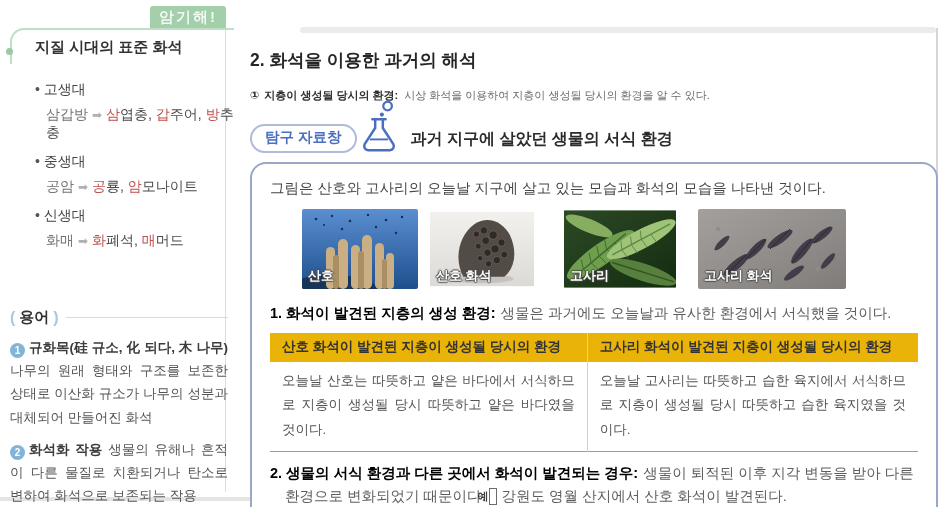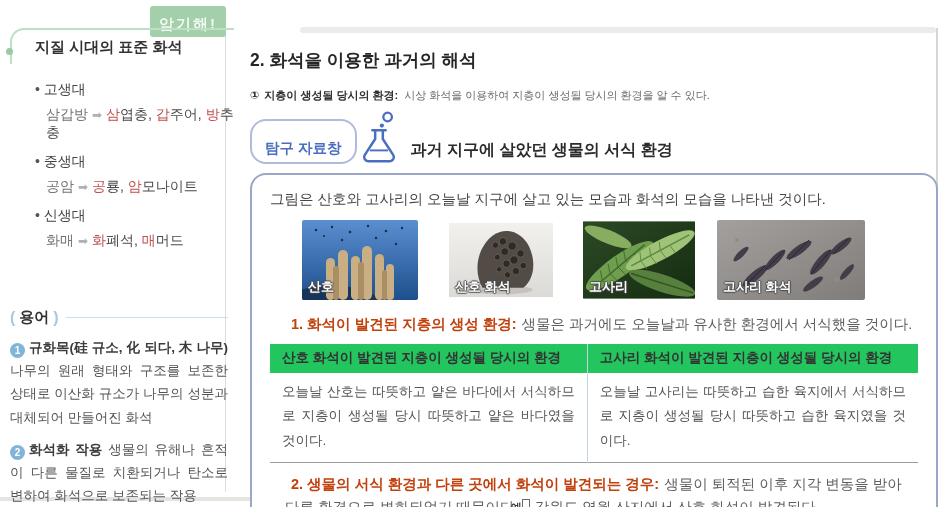--- a/index.html
+++ b/index.html
@@ -16,21 +16,21 @@
   .artifact-top { position: absolute; left: 300px; top: 27px; width: 636px; height: 6px; background: #ebebe9; border-radius: 3px; }
   .artifact-right { position: absolute; left: 936px; top: 28px; width: 2px; height: 440px; background: #d6d6d3; }
   .artifact-bottom { position: absolute; left: 0px; top: 497px; width: 540px; height: 4px; background: #e4e4e1; }
 
   
   .sidebar { position: absolute; left: 10px; top: 4px; width: 228px; }
   .memo-badge {
     position: absolute; left: 140px; top: 2px;
     background: #a3d0ab; color: #f4fbf5;
     font-weight: bold; font-size: 15px; letter-spacing: 2px;
-    padding: 9px 9px 3px; border-radius: 3px;
+    padding: 2px 9px 3px; border-radius: 3px;
     text-shadow: 0 0 1px #8dbd97;
   }
   .memo-frame {
     position: absolute; left: 0px; top: 24px; width: 224px; height: 36px;
     border-top: 2px solid #bedec5; border-left: 2px solid #bedec5;
     border-top-left-radius: 14px;
   }
   .memo-dot { position: absolute; left: -4px; top: 44px; width: 7px; height: 7px; border-radius: 50%; background: #9ccaa5; }
 
   .fossil-box { padding: 34px 0 0 25px; }
@@ -61,53 +61,53 @@
   .main { position: absolute; left: 250px; top: 42px; width: 688px; }
   .main-heading { font-size: 17.5px; font-weight: bold; color: #262626; margin: 6px 0 16px; }
   .item1 { font-size: 11px; margin-bottom: 16px; }
   .item1 .marker { font-weight: bold; color: #2f2f2f; margin-right: 5px; }
   .item1 .label { font-weight: bold; color: #2f2f2f; margin-right: 6px; }
   .item1 .text { color: #6a6a6a; }
 
   .explore-header { display: flex; align-items: flex-end; margin: 14px 0 0; }
   .explore-pill {
     border: 2px solid #b0bbdb; border-radius: 16px;
-    padding: 18px 13px 4px; color: #4a6fc0; font-weight: bold; font-size: 14.5px;
+    padding: 2px 13px 4px; color: #4a6fc0; font-weight: bold; font-size: 14.5px;
     background: #fff; margin-bottom: 2px;
   }
   .flask { width: 42px; height: 56px; margin: -20px 7px 0 1px; }
   .explore-title { font-size: 16px; font-weight: bold; color: #2b2b2b; margin: 0 0 5px 4px; }
 
   .explore-box {
     border: 2px solid #9aa7c9; border-radius: 16px;
     margin-top: 7px; padding: 13px 18px 14px; background: #fff;
   }
   .intro { font-size: 14.5px; color: #474747; margin: 2px 0 11px; }
 
   .photo-row { display: flex; margin: 2px 0 13px 32px; }
   .photo { position: relative; height: 80px; flex: none; }
   .photo svg { width: 100%; height: 100%; display: block; border-radius: 2px; }
   .photo-label {
     position: absolute; left: 6px; bottom: 4px;
     color: #fff; font-weight: bold; font-size: 13px; white-space: nowrap;
     text-shadow: -1px 0 1px #4a4a4a, 1px 0 1px #4a4a4a, 0 -1px 1px #4a4a4a, 0 1px 1px #4a4a4a;
   }
-  .ph-coral { width: 116px; margin-right: 31px; }
+  .ph-coral { width: 116px; margin-right: 12px; }
   .ph-coral-fossil { width: 104px; margin-right: 30px; }
   .ph-fern { width: 112px; margin-right: 22px; }
   .ph-fern-fossil { width: 148px; }
 
   .point { font-size: 14.5px; margin: 10px 0 8px; line-height: 1.6; }
-  .point .label { font-weight: bold; color: #c2410c; margin-right: 5px; margin-left: 21px; }
+  .point .label { font-weight: bold; color: #000000; margin-right: 5px; }
   .point .text { color: #5d5d5d; }
   .point.hang { padding-left: 15px; text-indent: -15px; margin-bottom: 2px; }
 
   table.env-table { width: 100%; border-collapse: collapse; margin: 7px 0 6px; border-bottom: 1px solid #9b9b9b; }
   .env-table th {
-    background: #22c55e; color: #333; font-size: 13.5px; font-weight: bold;
+    background: #eab308; color: #333; font-size: 13.5px; font-weight: bold;
     text-align: left; padding: 5px 12px 6px; white-space: nowrap;
   }
   .env-table td {
     font-size: 13.5px; color: #555; line-height: 1.8;
     padding: 7px 12px 9px; vertical-align: top; text-align: justify;
   }
   .env-table .c2 { border-left: 1px solid #c3d4e2; }
 
   .example-tag {
     display: inline-block; border: 1px solid #6b6b6b; color: #3f3f3f;

